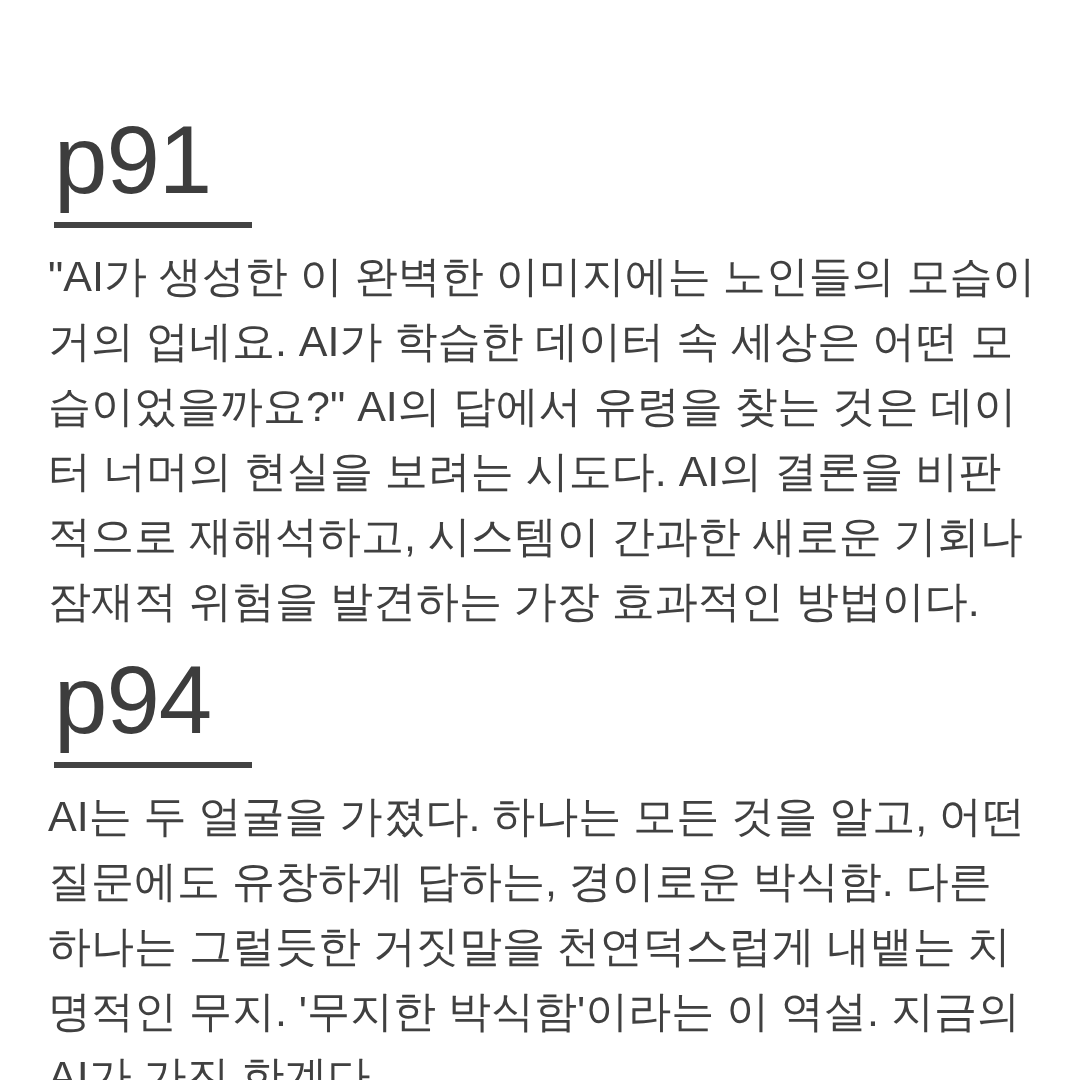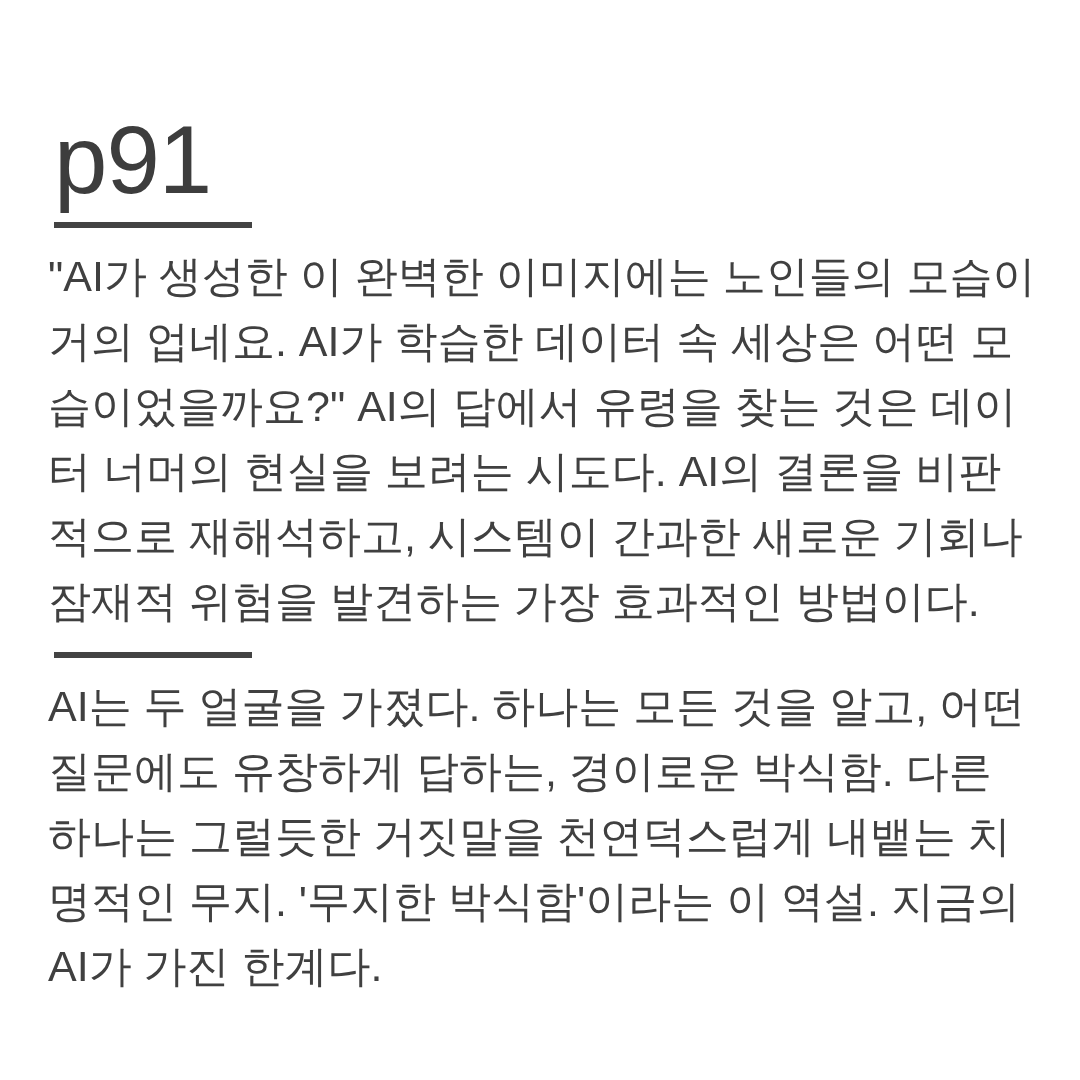--- a/index.html
+++ b/index.html
@@ -58,17 +58,18 @@
 
 <div class="page">
 
   <div class="section">
     <div class="heading">p91</div>
     <div class="heading-underline"></div>
     <div class="paragraph">"AI가 생성한 이 완벽한 이미지에는 노인들의 모습이 거의 업네요. AI가 학습한 데이터 속 세상은 어떤 모습이었을까요?" AI의 답에서 유령을 찾는 것은 데이터 너머의 현실을 보려는 시도다. AI의 결론을 비판적으로 재해석하고, 시스템이 간과한 새로운 기회나 잠재적 위험을 발견하는 가장 효과적인 방법이다.</div>
   </div>
 
   <div class="section">
+    <div class="heading">p94</div>
     <div class="heading-underline"></div>
     <div class="paragraph">AI는 두 얼굴을 가졌다. 하나는 모든 것을 알고, 어떤 질문에도 유창하게 답하는, 경이로운 박식함. 다른 하나는 그럴듯한 거짓말을 천연덕스럽게 내뱉는 치명적인 무지. '무지한 박식함'이라는 이 역설. 지금의 AI가 가진 한계다.</div>
   </div>
 
 </div>
 
 </body></html>

